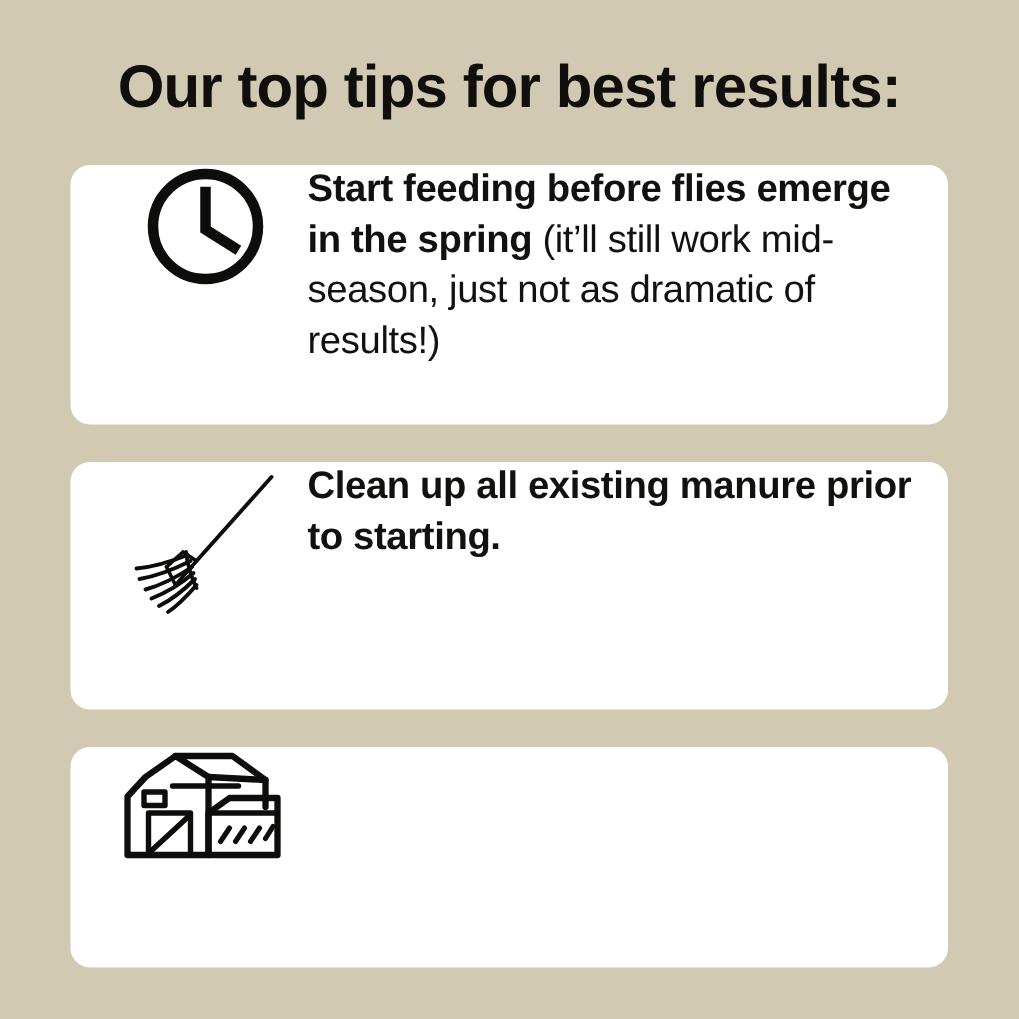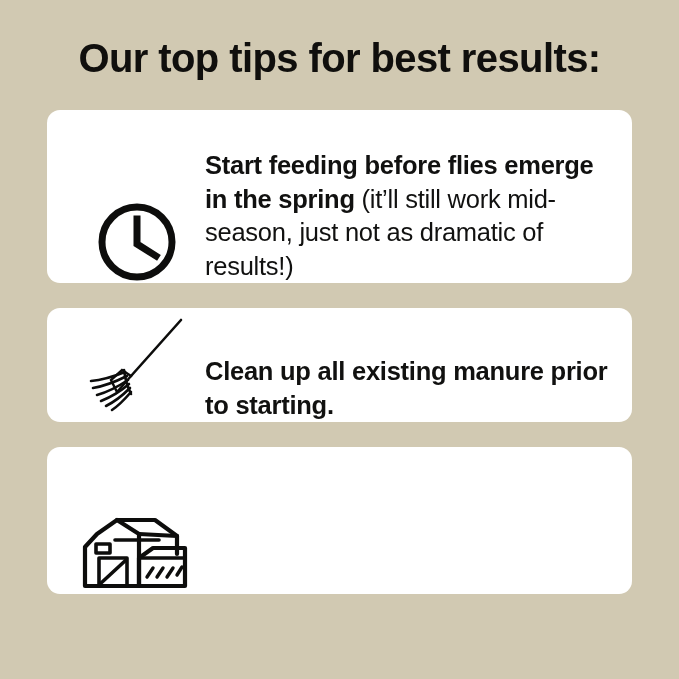--- a/index.html
+++ b/index.html
@@ -36,26 +36,26 @@
     position: absolute;
     left: 47px;
     top: 110px;
     width: 585px;
   }
   .tip-card {
     box-sizing: border-box;
     background: #ffffff;
     border-radius: 13px;
     display: flex;
-    align-items: flex-end;
+    align-items: flex-start;
     margin-bottom: 25px;
     padding: 0 18px 0 22px;
   }
   .tip-card.card-1 { height: 173px; }
-  .tip-card.card-2 { height: 114px; }
+  .tip-card.card-2 { height: 165px; }
   .tip-card.card-3 { height: 147px; margin-bottom: 0; }
 
   .tip-icon {
     flex: 0 0 136px;
     width: 136px;
     display: flex;
     align-items: center;
     justify-content: center;
   }
   .tip-icon svg { display: block; }

